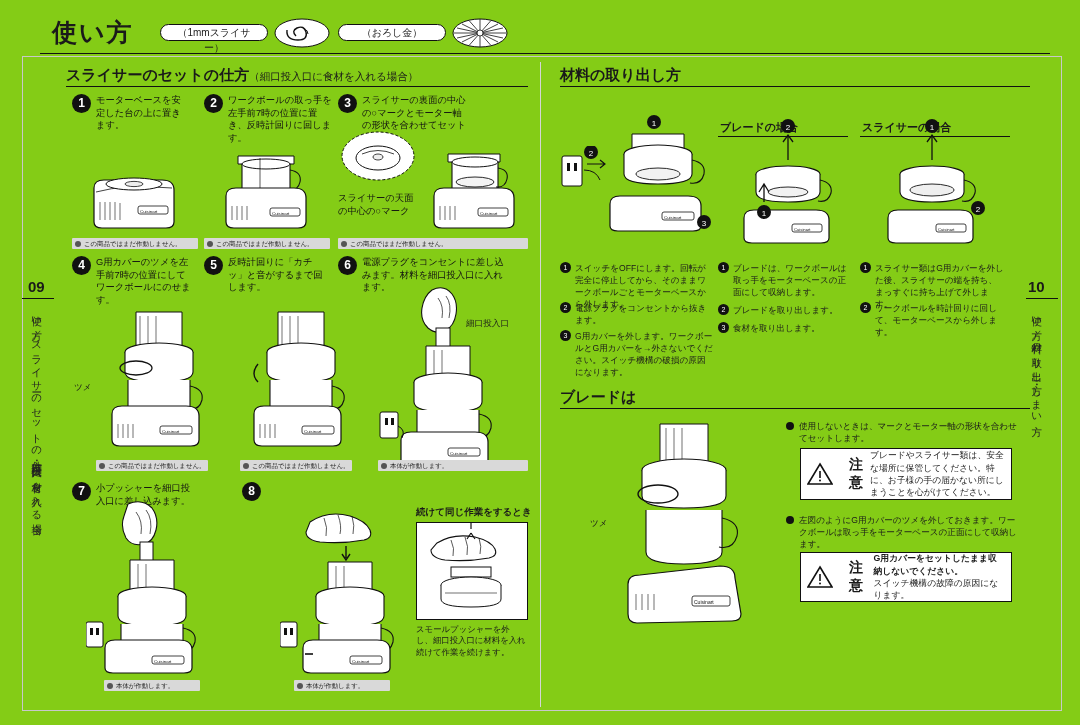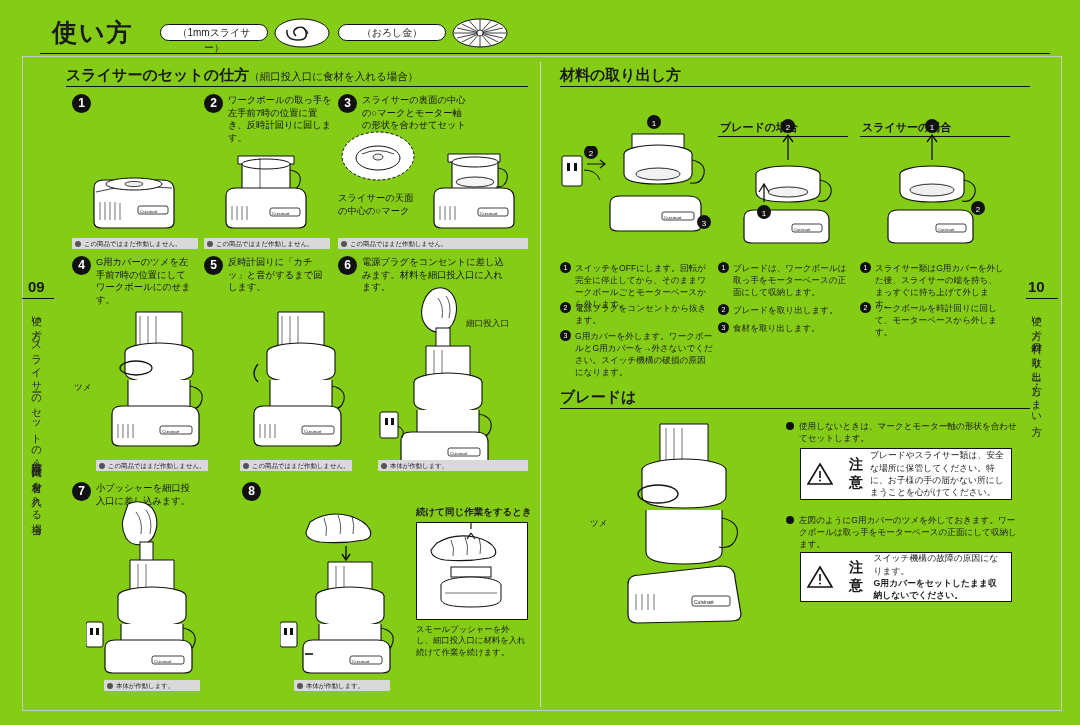--- a/index.html
+++ b/index.html
@@ -178,20 +178,21 @@
   <div class="folio right">10</div>
   <div class="folio-rule right"></div>
   <div class="vtab right">使い方／材料の取り出し方・しまい方</div>
 
   <div class="sec-h" style="left:66px; top:66px;">
     <span>スライサーのセットの仕方</span><span class="sub">（細口投入口に食材を入れる場合）</span>
   </div>
   <div class="sec-rule" style="left:66px; top:86px; width:462px;"></div>
 
   <div class="stepnum" style="left:72px; top:94px;">1</div>
+  <div class="steptxt" style="left:96px; top:94px; width:86px;">モーターベースを安定した台の上に置きます。</div>
   <div class="mach" style="left:76px; top:148px;">
     <svg width="120" height="86" viewBox="0 0 120 86">
       <path d="M18 74 L18 40 q0 -8 10 -8 L86 32 q12 0 12 10 L98 74 q0 6 -8 6 L26 80 q-8 0 -8 -6 Z" fill="#fff" stroke="#111" stroke-width="1.2"></path>
       <path d="M20 44 q28 -8 76 -4" fill="none" stroke="#111" stroke-width="0.8"></path>
       <ellipse cx="58" cy="36" rx="28" ry="6" fill="#fff" stroke="#111" stroke-width="1"></ellipse>
       <ellipse cx="58" cy="36" rx="9" ry="2.6" fill="#eee" stroke="#111" stroke-width="0.8"></ellipse>
       <g stroke="#111" stroke-width="0.6">
         <line x1="24" y1="54" x2="24" y2="72"></line>
           <line x1="29" y1="54" x2="29" y2="72"></line>
         <line x1="34" y1="54" x2="34" y2="72"></line>
@@ -540,18 +541,18 @@
   </div>
 
   <div class="caution" style="left:800px; top:552px; width:212px; height:50px;">
     <svg class="tri" viewBox="0 0 26 24">
       <path d="M13 2 L25 22 L1 22 Z" fill="#fff" stroke="#111" stroke-width="1.6"></path>
       <path d="M13 9 L13 16" stroke="#111" stroke-width="1.6"></path>
       <circle cx="13" cy="18.6" r="1" fill="#111"></circle>
     </svg>
     <div class="word">注意</div>
     <div>
+      <div class="ctext" style="font-weight:bold;">G用カバーをセットしたまま収納しないでください。</div>
       <div class="ctext">スイッチ機構の故障の原因になります。</div>
-      <div class="ctext" style="font-weight:bold;">G用カバーをセットしたまま収納しないでください。</div>
     </div>
   </div>
 
 </div>
 
 </body></html>

